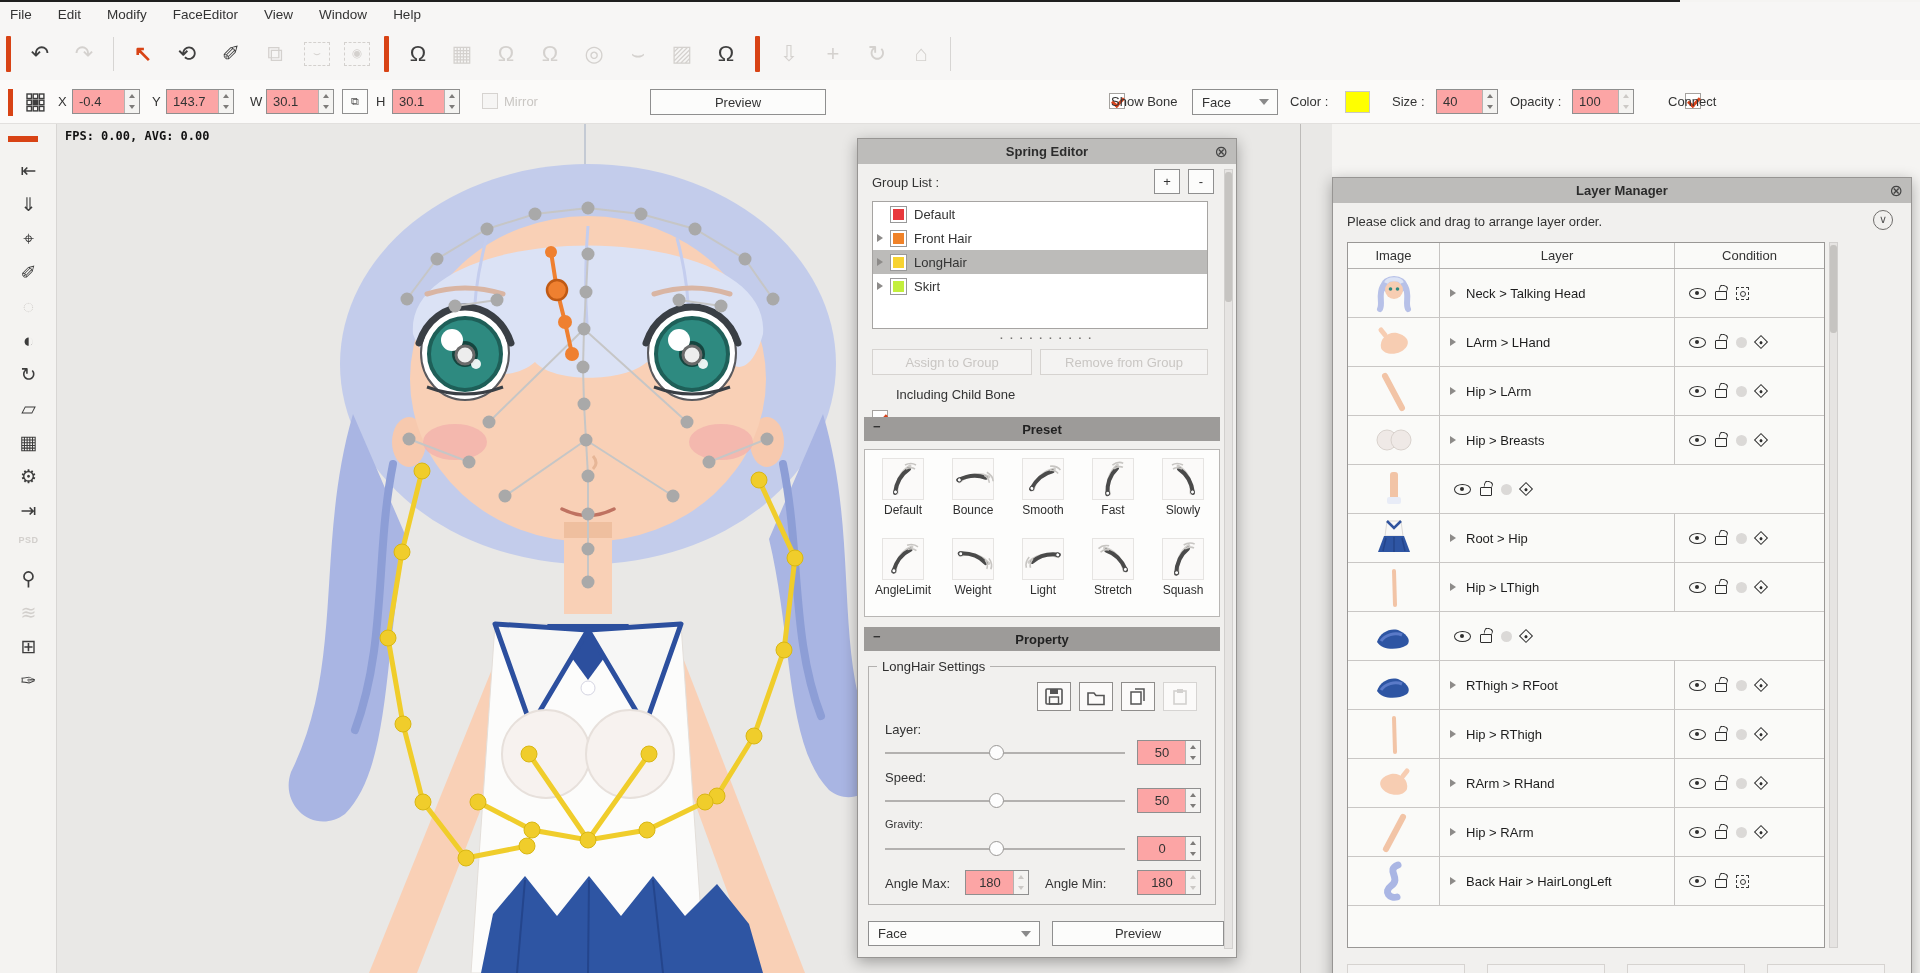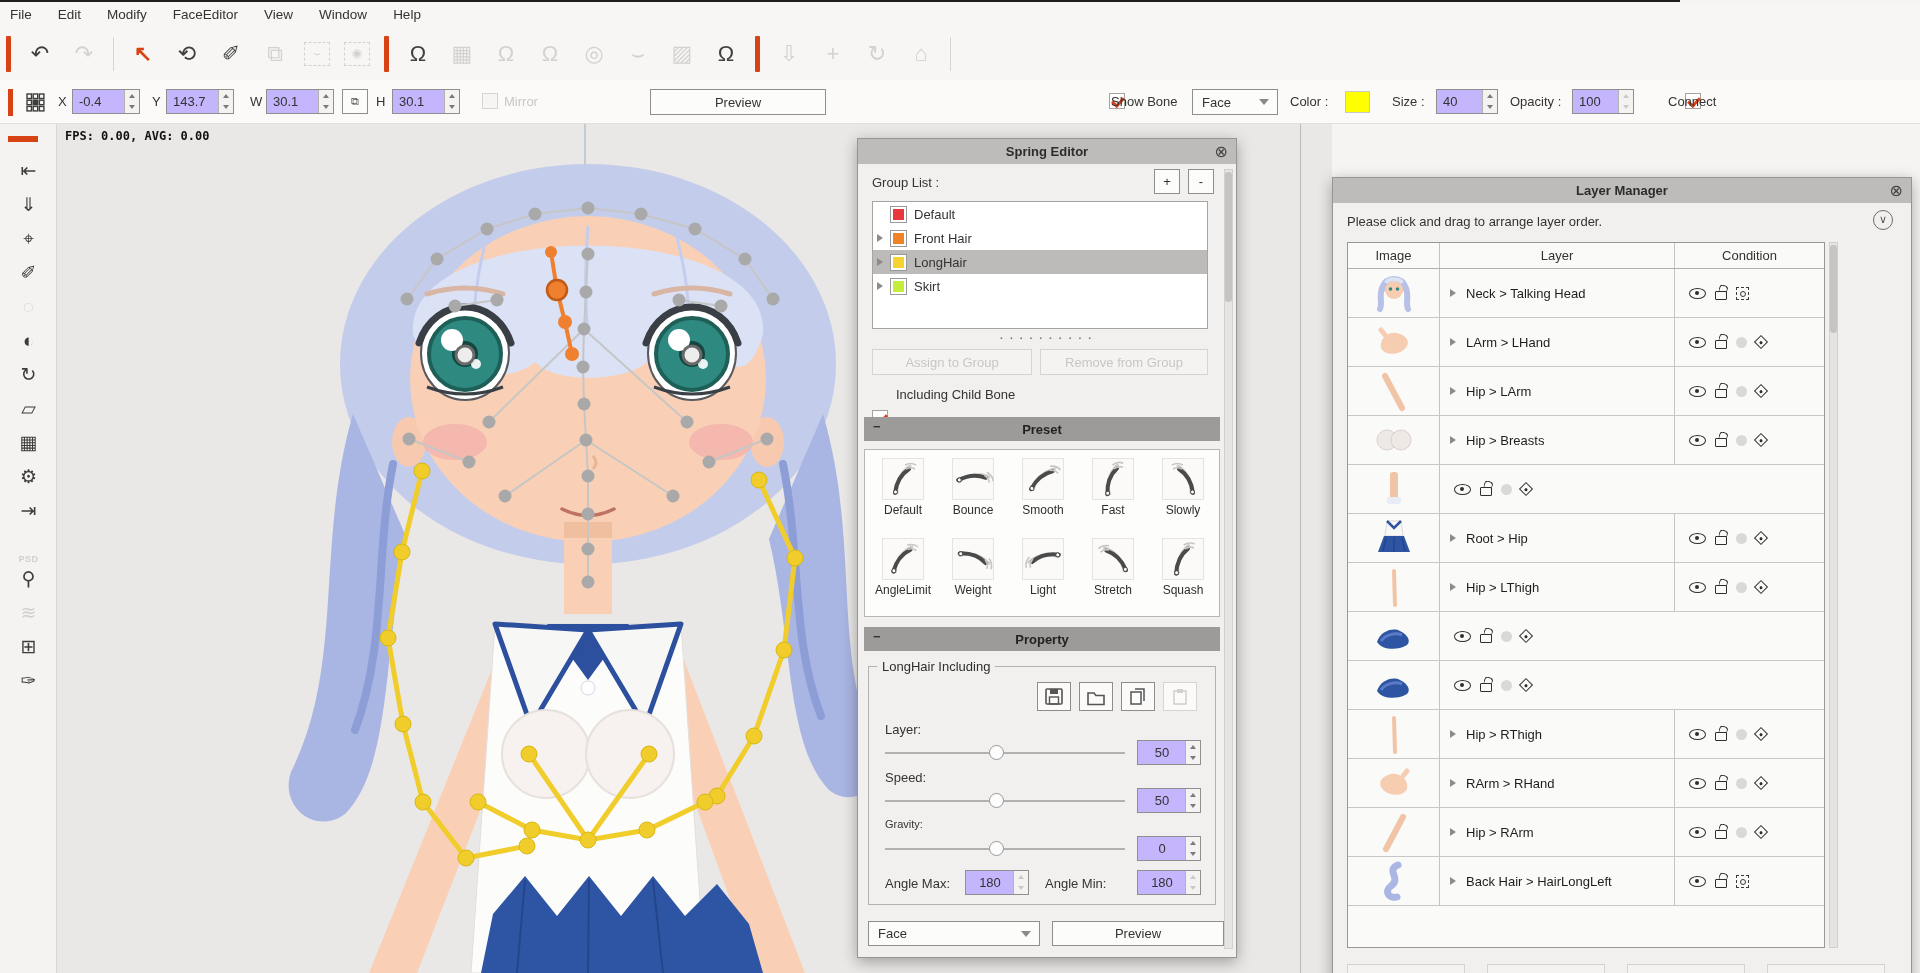--- a/index.html
+++ b/index.html
@@ -18,21 +18,21 @@
   .tb-gray { width:1px; height:34px; background:#d7d5d3; flex:0 0 auto; }
   .tbi { font-size:22px; color:#3f3f3f; width:30px; text-align:center; position:relative; line-height:30px; }
   .tbi.dis { color:#d4d1ce; }
   .tbi.red { color:#d84315; font-weight:bold; }
   .tbi.dashed { width:26px; height:24px; border:1.5px dashed #d4d1ce; font-size:12px; line-height:21px; }
 
   #propbar { position:absolute; left:0; top:80px; width:1920px; height:44px; background:#fbfaf9;
              border-bottom:1px solid #e2e0de; font-size:13px; }
   .pb-red { position:absolute; left:8px; top:9px; width:5px; height:27px; background:#d84315; }
   .lbl { position:absolute; top:14px; }
-  .numbox { position:absolute; top:9px; height:25px; background:#c4b5fd; border:1px solid #8f8f8f; display:flex; }
+  .numbox { position:absolute; top:9px; height:25px; background:#fca5a5; border:1px solid #8f8f8f; display:flex; }
   .numbox .v { flex:1; padding:4px 5px 0 6px; font-size:13px; }
   .spins { width:15px; border-left:1px solid #b5b3b1; display:flex; flex-direction:column; }
   .spins span { flex:1; display:flex; align-items:center; justify-content:center; background:#f4f3f1; }
   .tri-up { width:0; height:0; border-left:3.5px solid transparent; border-right:3.5px solid transparent; border-bottom:4.5px solid #7d7b79; }
   .tri-dn { width:0; height:0; border-left:3.5px solid transparent; border-right:3.5px solid transparent; border-top:4.5px solid #7d7b79; }
   .spins.dis .tri-up { border-bottom-color:#ccc9c6; } .spins.dis .tri-dn { border-top-color:#ccc9c6; }
   .btn { background:#fcfcfb; border:1px solid #8f8f8f; font-size:13px; color:#333;
          display:flex; align-items:center; justify-content:center; cursor:pointer; }
   .btn.dis { color:#c9c6c3; border-color:#d6d3d0; background:#f4f3f2; }
   .cb { width:16px; height:16px; background:#fff; border:1px solid #a5a29f; position:relative; display:inline-block; }
@@ -344,21 +344,21 @@
   <div class="sbi" style="top:66px">⇓</div>
   <div class="sbi" style="top:100px">⌖</div>
   <div class="sbi" style="top:134px">✐</div>
   <div class="sbi dis" style="top:168px">◌</div>
   <div class="sbi" style="top:202px">◐</div>
   <div class="sbi" style="top:236px">↻</div>
   <div class="sbi" style="top:270px">▱</div>
   <div class="sbi" style="top:304px">▦</div>
   <div class="sbi" style="top:338px">⚙</div>
   <div class="sbi" style="top:372px">⇥</div>
-  <div class="sbi dis psd" style="top:420px">PSD</div>
+  <div class="sbi dis psd" style="top:401px">PSD</div>
   <div class="sbi" style="top:440px">⚲</div>
   <div class="sbi dis" style="top:474px">≋</div>
   <div class="sbi" style="top:508px">⊞</div>
   <div class="sbi" style="top:542px">✑</div>
 </div>
 
 <div id="canvas">
   <div id="fps">FPS: 0.00, AVG: 0.00</div>
   <svg width="1275" height="849" viewBox="0 0 1275 849">
     <line x1="528" y1="0" x2="528" y2="80" stroke="#b7c0ce" stroke-width="1.5"></line>
@@ -601,21 +601,21 @@
       <div class="cap">Squash</div>
     </div>
   </div>
 
   <div class="sec-head" style="top:488px">
     <span class="minus">−</span>
     <span>Property</span>
   </div>
 
   <fieldset id="lh-set">
-    <legend>LongHair Including</legend>
+    <legend>LongHair Settings</legend>
     <div class="mini-btn" style="left:168px; top:8px">
         <svg width="22" height="21">
           <use href="#ic-floppy"></use>
         </svg>
       </div>
     <div class="mini-btn" style="left:210px; top:8px">
         <svg width="22" height="21">
           <use href="#ic-folder"></use>
         </svg>
       </div>
@@ -865,20 +865,24 @@
           <i class="ic-dia"></i>
           </div>
       </div>
 
       <div class="lrow">
         <div class="c-img">
             <svg width="46" height="42" viewBox="0 0 46 40">
               <use href="#th-shoe"></use>
             </svg>
           </div>
+        <div class="c-layer">
+            <i class="car-r"></i>
+          <span>RThigh &gt; RFoot</span>
+          </div>
         <div class="c-cond">
             <i class="ic-eye"></i>
           <i class="ic-lock"></i>
           <i class="ic-dot"></i>
           <i class="ic-dia"></i>
           </div>
       </div>
 
       <div class="lrow">
         <div class="c-img">

